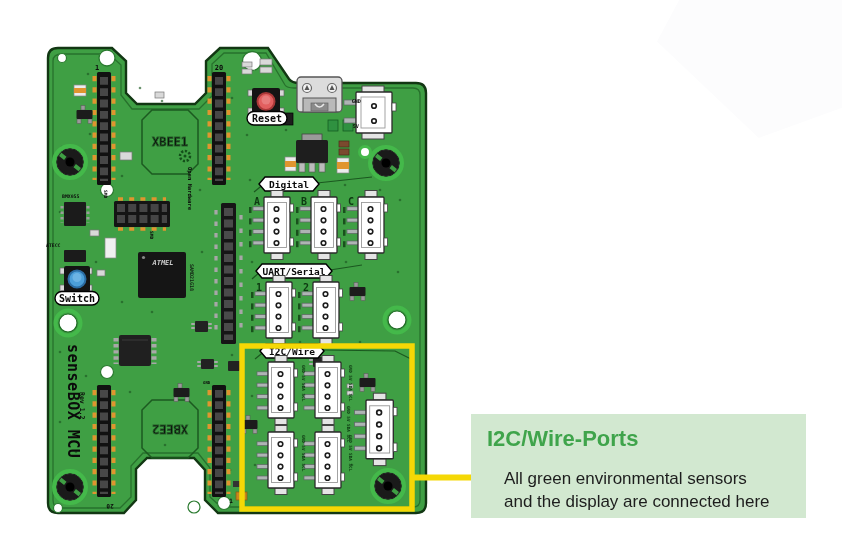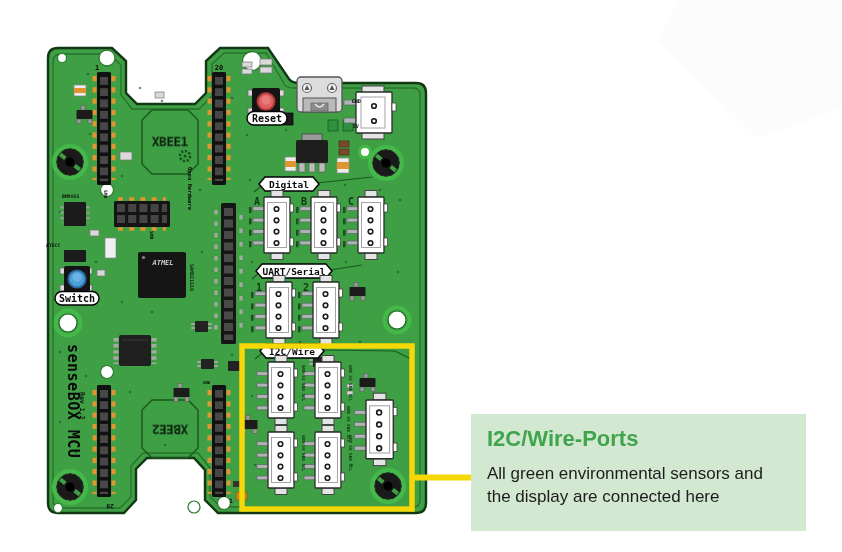--- a/index.html
+++ b/index.html
@@ -3,25 +3,25 @@
 <meta charset="utf-8">
 <style>
   html,body{margin:0;padding:0;background:#ffffff;}
   #stage{position:relative;width:842px;height:552px;background:#ffffff;overflow:hidden;
          font-family:"Liberation Sans",sans-serif;}
   #corner-shade{position:absolute;top:0;right:0;width:185px;height:138px;background:#fcfcfd;
          clip-path:polygon(12% 0,100% 0,100% 78%,55% 100%,0 30%);}
   svg text{user-select:none;}
   .sk{font-family:"DejaVu Sans Mono",monospace;font-weight:700;fill:#0b0b0b;}
   .skg{font-family:"DejaVu Sans Mono",monospace;font-weight:700;fill:#0e3a12;}
-  .callout{position:absolute;left:471px;top:414px;width:335px;height:117px;box-sizing:border-box;
+  .callout{position:absolute;left:471px;top:414px;width:335px;height:104px;box-sizing:border-box;
            background:#d2e8d0;padding:13px 16px 16px 16px;}
   .callout h2{margin:0 0 12px 0;font-size:22px;line-height:1.05;font-weight:700;color:#3fa44b;
            font-family:"Liberation Sans",sans-serif;}
-  .callout p{margin:0;font-size:17px;line-height:23px;color:#1d1d1d;}
+  .callout p{margin:17px;font-size:17px;line-height:23px;color:#1d1d1d;}
 </style>
 </head>
 <body>
 
 <div id="stage">
   <div id="corner-shade"></div>
 
   <svg width="842" height="552" viewBox="0 0 842 552">
     <defs>
       <g id="jst">

